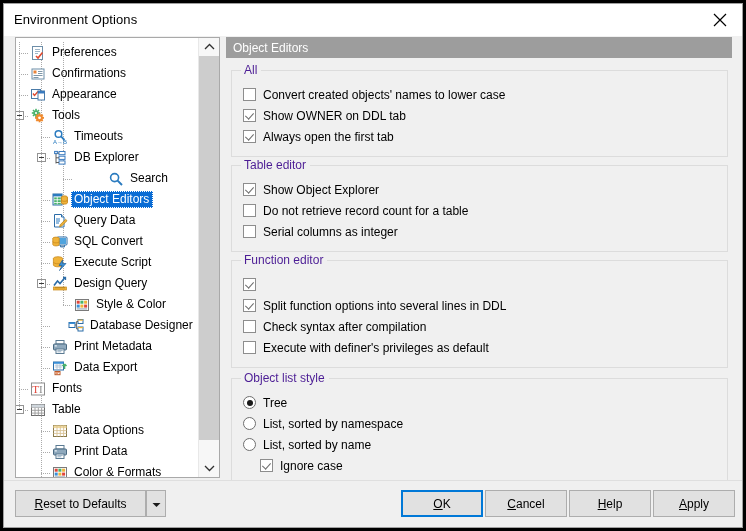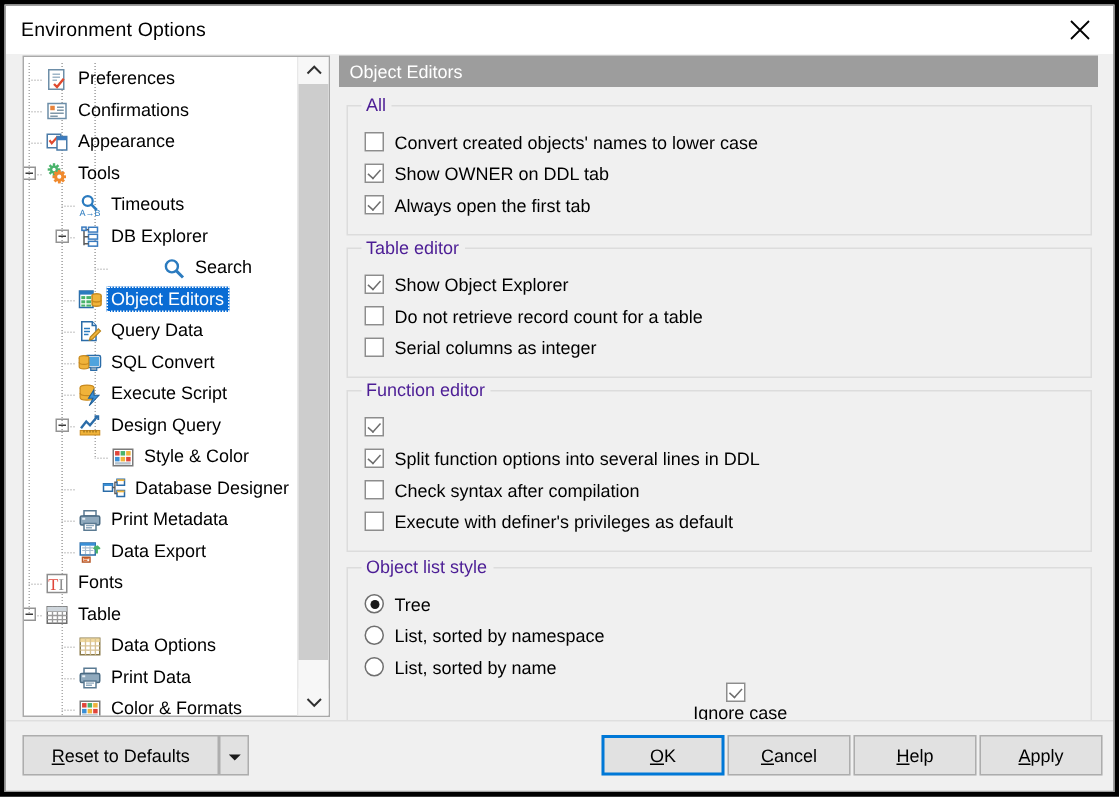--- a/index.html
+++ b/index.html
@@ -214,21 +214,21 @@
     line-height: 14px;
   }
 
   .opt-row {
     display: flex;
     align-items: center;
     height: 21px;
     padding-left: 11px;
     cursor: default;
   }
-  .opt-row.indent { padding-left: 28px; flex-direction: column; }
+  .opt-row.indent { padding-left: 28px; }
 
   .cbx {
     width: 13px;
     height: 13px;
     border: 1px solid #8d8d8d;
     background: #ffffff;
     box-sizing: border-box;
     flex: 0 0 auto;
     margin-right: 7px;
     position: relative;

